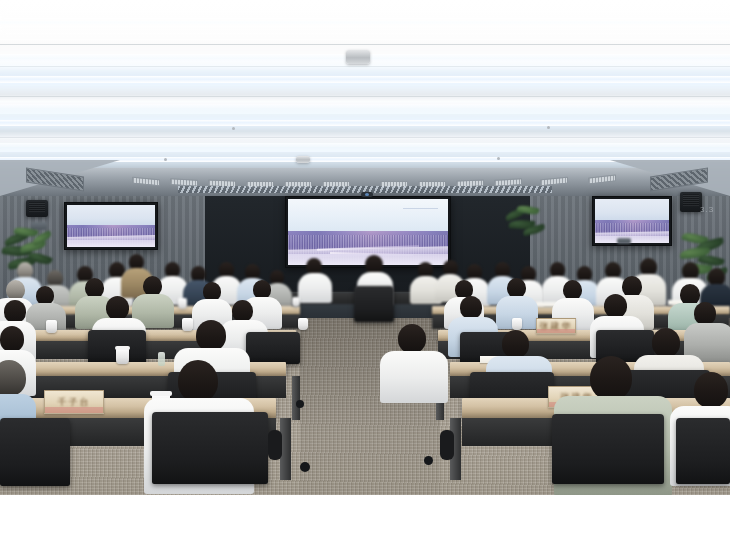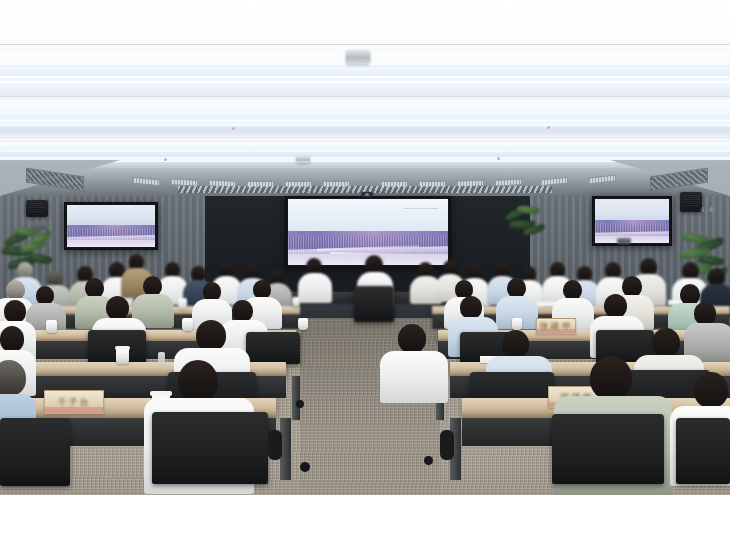--- a/index.html
+++ b/index.html
@@ -478,21 +478,21 @@
         <div class="city-blocks"></div>
         <div class="city-river"></div>
         <div class="city-fore"></div>
         <div class="screen-logo"></div>
       </div>
     </div>
 
     <div class="wall-speaker blur-mid" style="left:26px;top:200px;width:22px;height:17px;"></div>
     <div class="wall-speaker blur-mid" style="left:680px;top:192px;width:22px;height:20px;"></div>
     <div class="wall-box blur-far" style="left:31px;top:222px;width:16px;height:8px;"></div>
-    <div class="wall-sign" style="left:700px;top:205px;">4.4</div>
+    <div class="wall-sign" style="left:700px;top:205px;">3.3</div>
     <div class="wall-box blur-far" style="left:617px;top:238px;width:14px;height:6px;"></div>
 
     <div class="plant" style="left:2px;top:228px;width:60px;height:48px;">
       <div class="leaf" style="left:2px;top:6px;width:26px;height:9px;transform:rotate(-18deg);"></div>
       <div class="leaf bright" style="left:12px;top:0px;width:24px;height:8px;transform:rotate(12deg);"></div>
       <div class="leaf" style="left:0px;top:18px;width:30px;height:10px;transform:rotate(8deg);"></div>
       <div class="leaf bright" style="left:18px;top:14px;width:26px;height:9px;transform:rotate(-10deg);"></div>
       <div class="leaf" style="left:6px;top:30px;width:28px;height:10px;transform:rotate(-6deg);"></div>
       <div class="leaf" style="left:26px;top:26px;width:24px;height:9px;transform:rotate(20deg);"></div>
       <div class="leaf bright" style="left:30px;top:6px;width:20px;height:8px;transform:rotate(-24deg);"></div>

